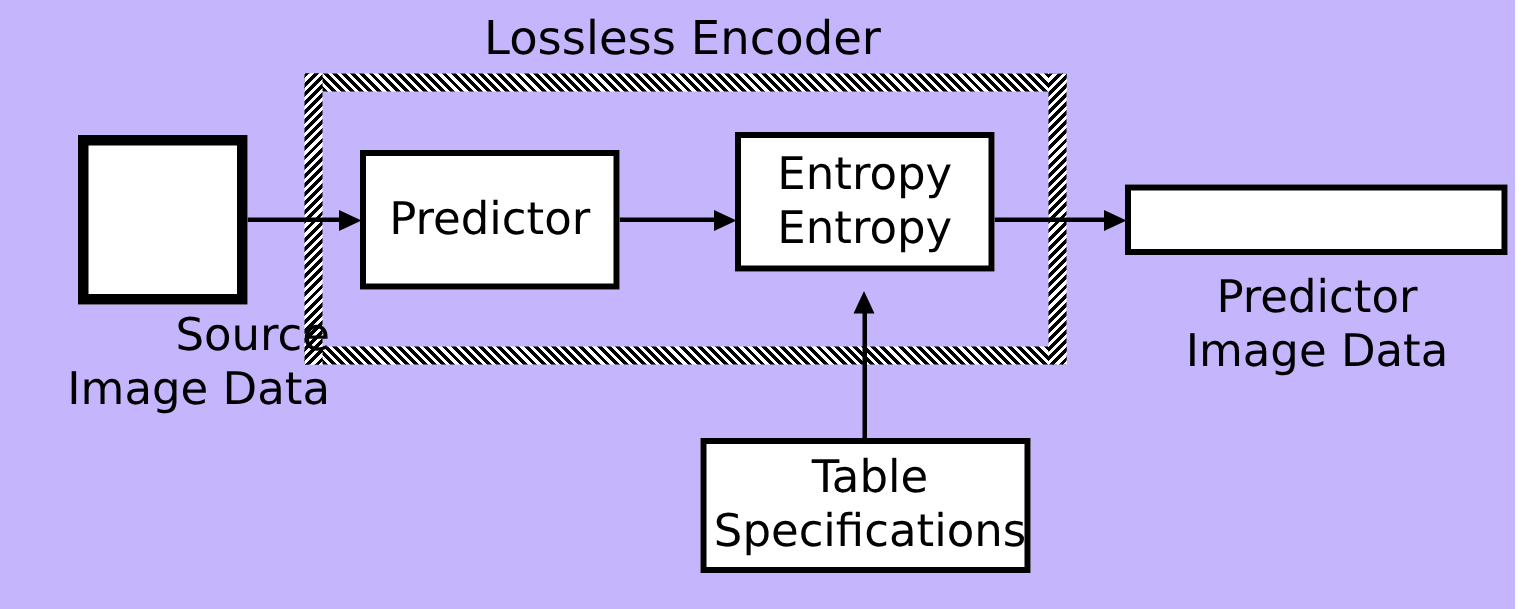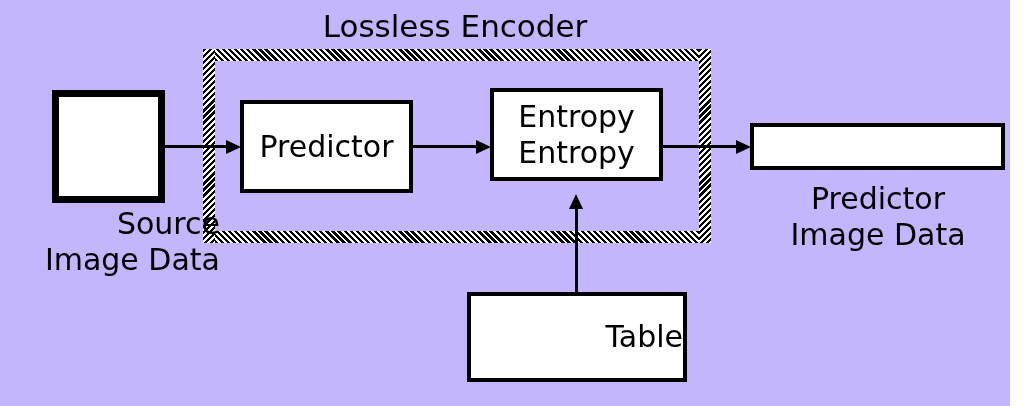--- a/index.html
+++ b/index.html
@@ -34,21 +34,21 @@
     justify-content: center;
     font-size: 30px;
     line-height: 36px;
     white-space: nowrap;
   }
   .box-source     { left:  52px; top:  90px; width: 113px; height: 113px; border-width: 7px; }
   .box-predictor  { left: 240px; top: 100px; width: 173px; height: 93px; }
   .box-entropy    { left: 490px; top: 88px; width: 173px; height: 93px; }
   .box-compressed { left: 750px; top: 123px; width: 255px; height: 47px; }
   .box-table      { left: 467px; top: 292px; width: 220px; height: 90px;
-                    align-items: flex-end; padding-left: 6px; }
+                    align-items: center; padding-left: 6px; }
 
   
   .label {
     position: absolute;
     text-align: center;
     font-size: 30px;
     line-height: 36px;
     white-space: nowrap;
   }
   .label-title      { left: 280px; top:   8px; width: 350px; font-size: 31px; }
@@ -112,15 +112,16 @@
   </div>
 
   <div class="box box-compressed"></div>
   <div class="label label-compressed">
     <span>Predictor</span>
     <span>Image Data</span>
   </div>
 
   <div class="box box-table">
     <span>Table</span>
+    <span>Specifications</span>
   </div>
 
 </div>
 
 </body></html>

